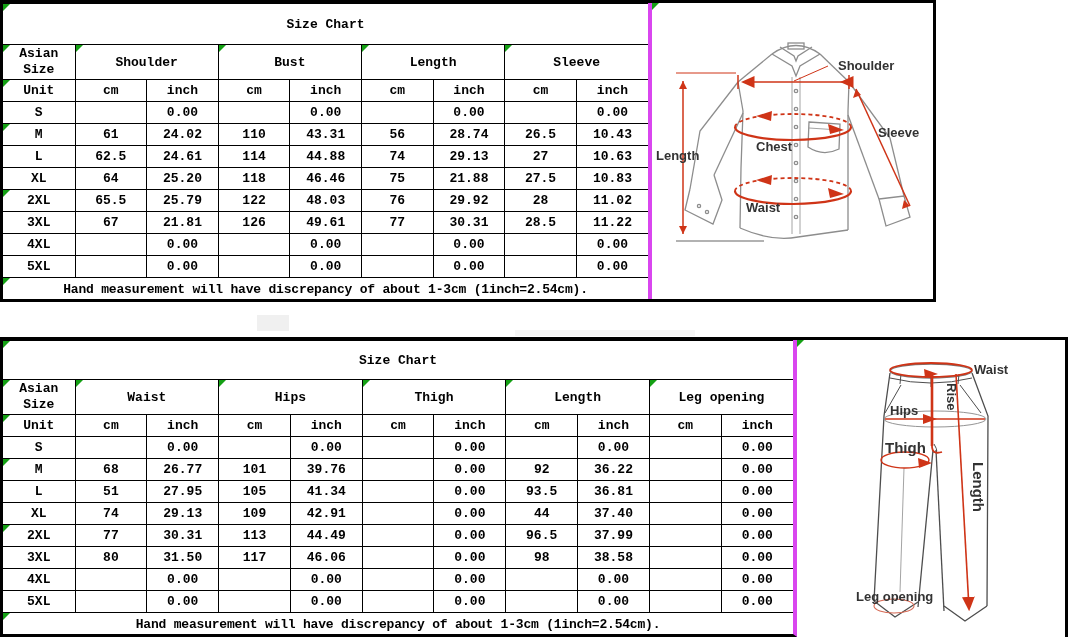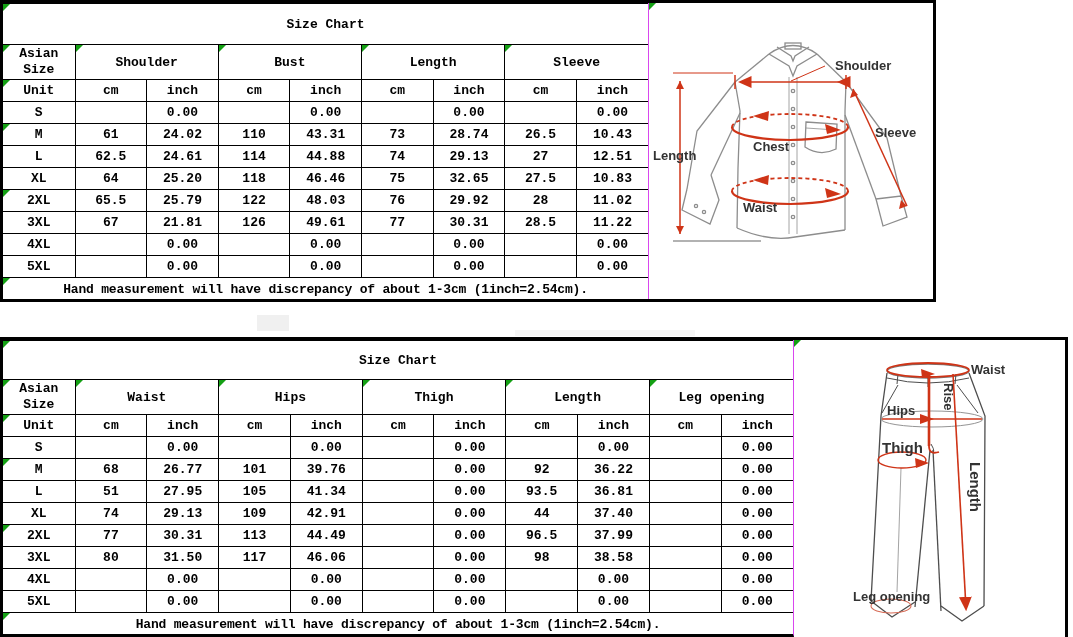--- a/index.html
+++ b/index.html
@@ -1,21 +1,21 @@
 <!DOCTYPE html>
 <html><head>
 <meta charset="utf-8">
 <style>
   html,body{margin:0;padding:0;background:#fff;}
   #canvas{position:relative;width:1073px;height:637px;background:#fff;overflow:hidden;
           font-family:"Liberation Sans",sans-serif;}
   .sec{position:absolute;border:3px solid #000;display:flex;background:#fff;}
   #sec-top{left:0;top:0;width:930px;height:296px;}
   #sec-bot{left:0;top:337px;width:1062px;height:297px;border-bottom:none;}
-  .tbl-wrap{border-right:1px solid #d946ef;}
+  .tbl-wrap{border-right:4px solid #d946ef;}
   #sec-top .tbl-wrap{width:645px;height:296px;}
   #sec-bot .tbl-wrap{width:790px;height:294px;border-bottom:3px solid #000;}
   .img-cell{flex:1;position:relative;background:#fff;}
   .img-cell svg{position:absolute;left:0;top:0;}
 
   table.sizes{border-collapse:collapse;table-layout:fixed;width:100%;height:100%;}
   table.sizes td{border:1px solid #000;text-align:center;vertical-align:middle;padding:0;
     overflow:hidden;white-space:nowrap;
     font-family:"Liberation Mono","DejaVu Sans Mono",monospace;font-weight:bold;font-size:13px;color:#000;}
   .r-title td{height:40px;font-family:"Liberation Sans",sans-serif;font-size:16px;border-top:none;}
@@ -91,44 +91,44 @@
               <td class="val">0.00</td>
               <td class="val"></td>
               <td class="val">0.00</td>
             </tr>
             <tr class="r-data">
               <td class="size gc">M</td>
               <td class="val">61</td>
               <td class="val">24.02</td>
               <td class="val">110</td>
               <td class="val">43.31</td>
-              <td class="val">73</td>
+              <td class="val">56</td>
               <td class="val">28.74</td>
               <td class="val">26.5</td>
               <td class="val">10.43</td>
             </tr>
             <tr class="r-data">
               <td class="size">L</td>
               <td class="val">62.5</td>
               <td class="val">24.61</td>
               <td class="val">114</td>
               <td class="val">44.88</td>
               <td class="val">74</td>
               <td class="val">29.13</td>
               <td class="val">27</td>
-              <td class="val">12.51</td>
+              <td class="val">10.63</td>
             </tr>
             <tr class="r-data">
               <td class="size">XL</td>
               <td class="val">64</td>
               <td class="val">25.20</td>
               <td class="val">118</td>
               <td class="val">46.46</td>
               <td class="val">75</td>
-              <td class="val">32.65</td>
+              <td class="val">21.88</td>
               <td class="val">27.5</td>
               <td class="val">10.83</td>
             </tr>
             <tr class="r-data">
               <td class="size gc">2XL</td>
               <td class="val">65.5</td>
               <td class="val">25.79</td>
               <td class="val">122</td>
               <td class="val">48.03</td>
               <td class="val">76</td>

